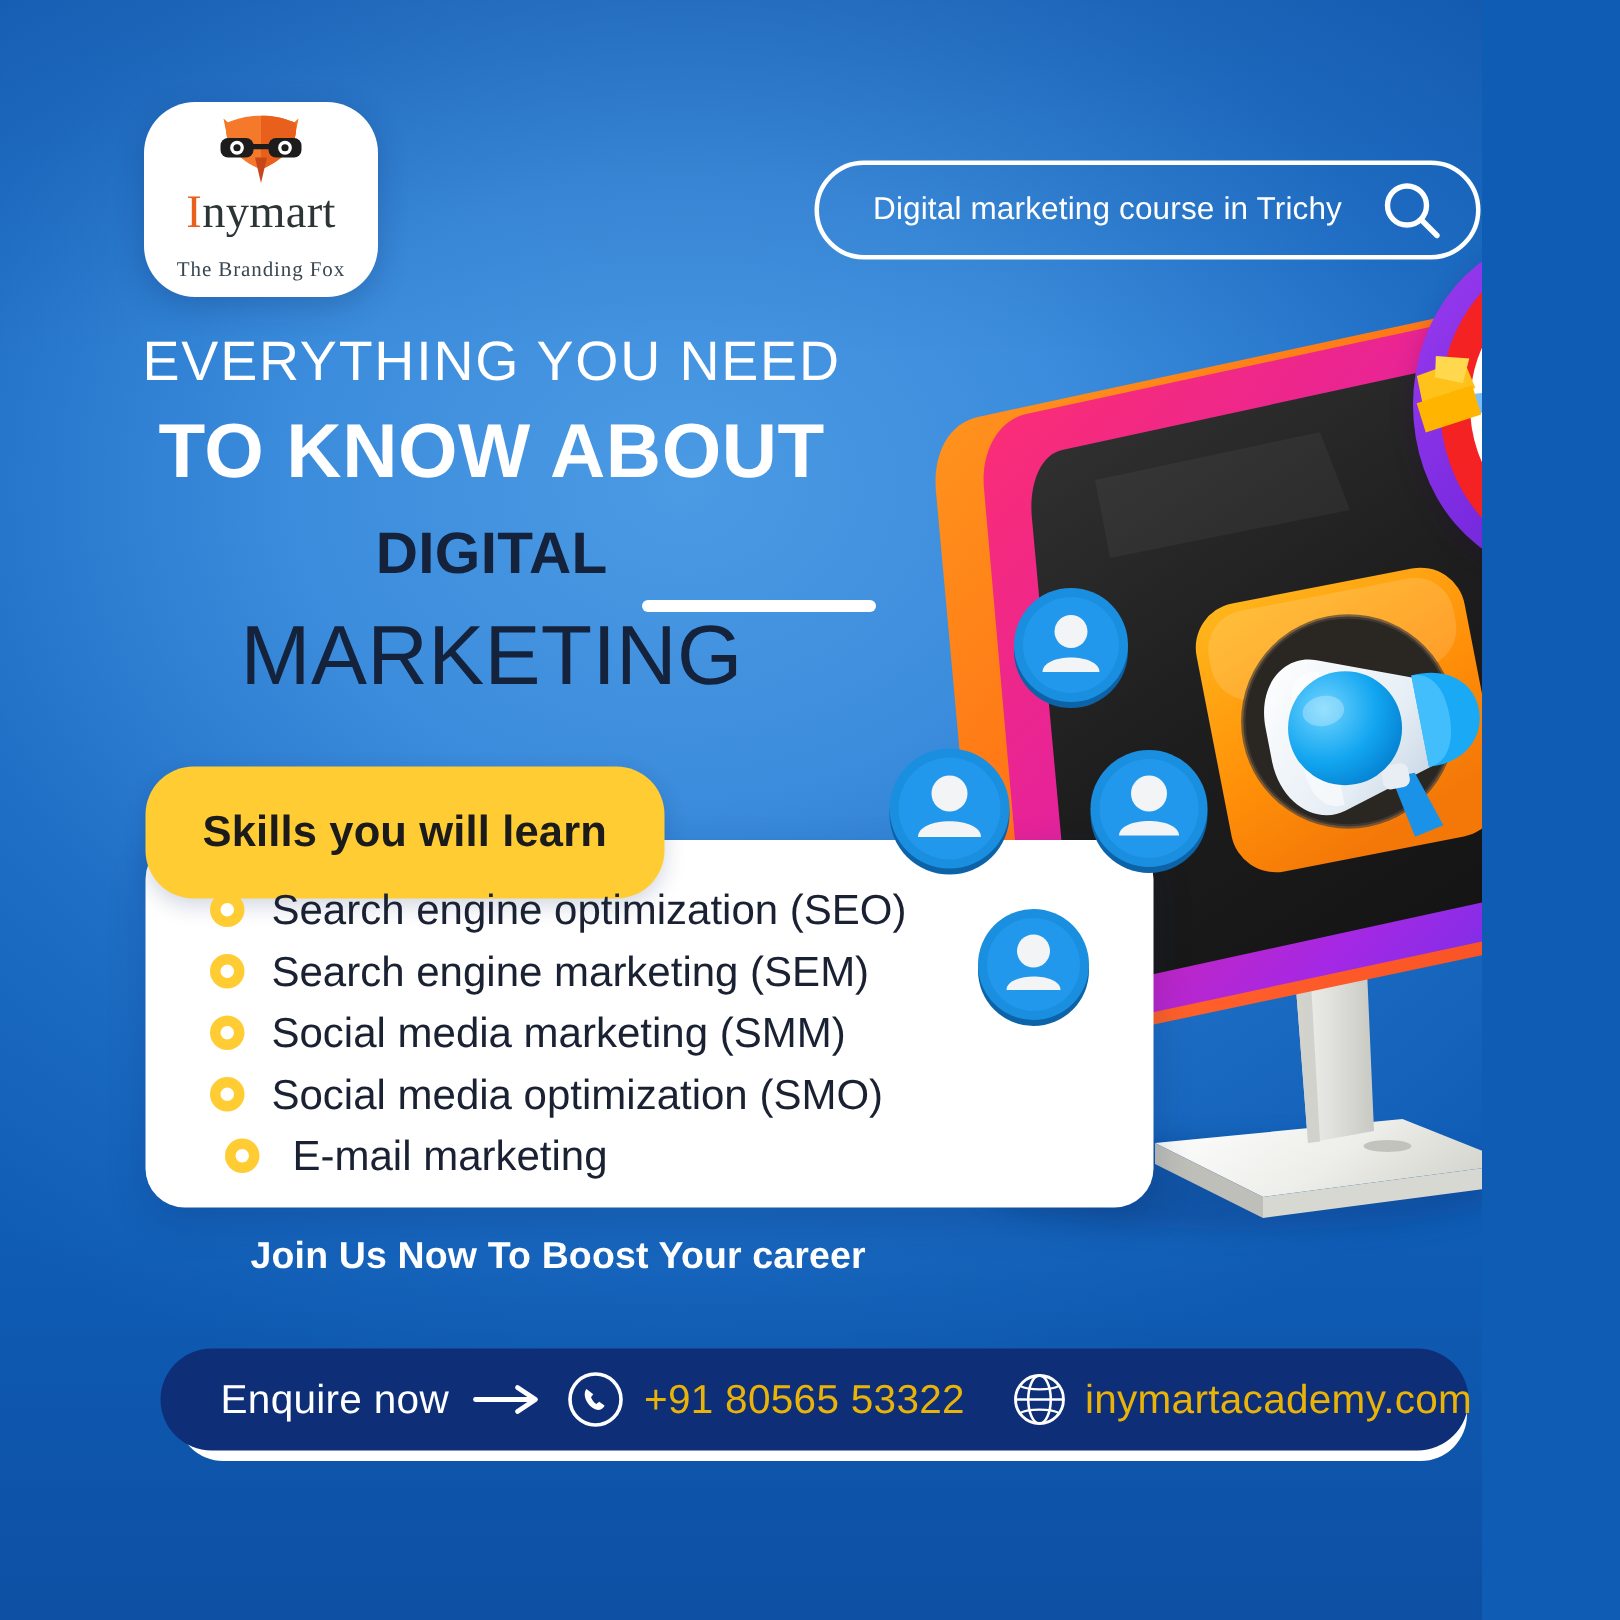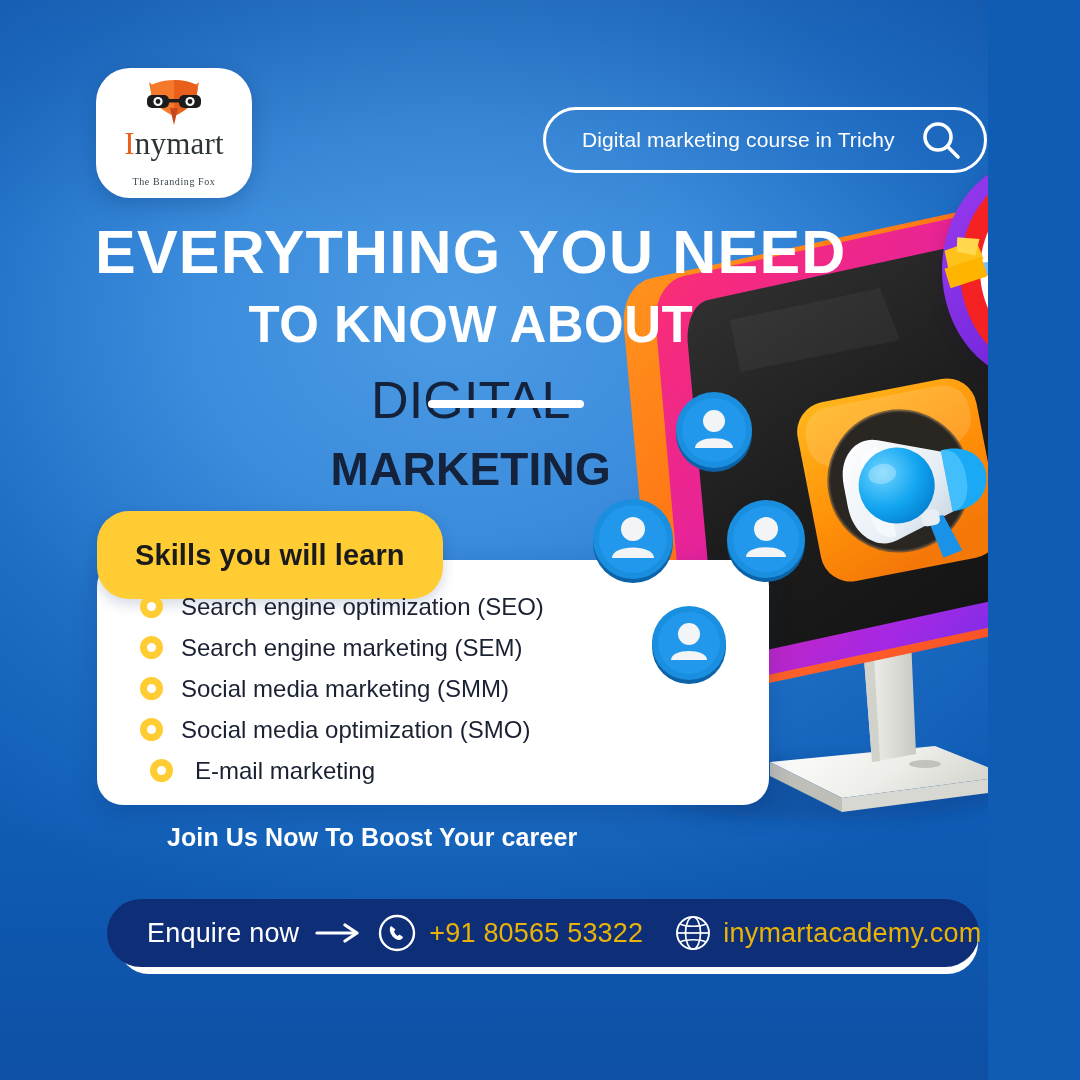--- a/index.html
+++ b/index.html
@@ -24,57 +24,57 @@
   .logo-card{
     position:absolute;left:96px;top:68px;width:156px;height:130px;
     background:#fff;border-radius:34px;
     box-shadow:0 6px 20px rgba(3,32,80,.22);
     display:flex;flex-direction:column;align-items:center;justify-content:center;
     z-index:6;
   }
   .fox{width:66px;height:46px;margin-bottom:2px;}
   .logo-word{font-family:"Liberation Serif", serif;font-size:31px;line-height:1;letter-spacing:.2px;color:#2d3436;font-weight:400;}
   .logo-word .i{color:#e8601c;}
-  .logo-tag{font-family:"Liberation Serif", serif;font-size:10px;letter-spacing:.6px;color:#3b4750;margin-top:17px;}
+  .logo-tag{font-family:"Liberation Serif", serif;font-size:14px;letter-spacing:.6px;color:#3b4750;margin-top:17px;}
 
   
   .searchbar{
     position:absolute;left:543px;top:107px;width:444px;height:66px;
     border:3.5px solid #ffffff;border-radius:34px;
     display:flex;align-items:center;justify-content:space-between;
     padding:0 22px 0 36px;box-sizing:border-box;z-index:6;
   }
   .searchbar .q{color:#ffffff;font-size:21px;letter-spacing:.1px;white-space:nowrap;}
   .mag{flex:none;}
 
   
   .headline{position:absolute;left:95px;top:222px;z-index:6;}
-  .h-l1{font-size:61px;line-height:1;letter-spacing:1.2px;color:#ffffff;font-weight:700;white-space:nowrap;}
+  .h-l1{font-size:37px;line-height:1;letter-spacing:1.2px;color:#ffffff;font-weight:400;white-space:nowrap;}
   .h-l2{font-size:51px;line-height:1;letter-spacing:.4px;color:#ffffff;font-weight:bold;margin-top:16px;white-space:nowrap;}
-  .h-l3{font-size:52px;line-height:1;letter-spacing:.2px;color:#15223c;font-weight:normal;margin-top:24px;white-space:nowrap;}
-  .h-l4{font-size:46px;line-height:1;letter-spacing:.2px;color:#15223c;font-weight:bold;margin-top:20px;white-space:nowrap;}
+  .h-l3{font-size:39px;line-height:1;letter-spacing:.2px;color:#15223c;font-weight:bold;margin-top:24px;white-space:nowrap;}
+  .h-l4{font-size:56px;line-height:1;letter-spacing:.2px;color:#15223c;font-weight:normal;margin-top:20px;white-space:nowrap;}
   .rule{position:absolute;left:428px;top:400px;width:156px;height:8px;background:#fff;border-radius:5px;z-index:6;}
 
   
   .skills-card{
     position:absolute;left:97px;top:560px;width:672px;height:245px;
     background:#ffffff;border-radius:26px;z-index:4;
     box-shadow:0 10px 26px rgba(4,36,92,.20);
   }
   .skills-pill{
     position:absolute;left:97px;top:511px;height:64px;padding:12px 38px;
     background:#ffcd33;border-radius:32px;display:flex;align-items:center;z-index:5;
     box-shadow:0 5px 14px rgba(4,36,92,.18);
   }
   .skills-pill span{font-size:29px;font-weight:bold;color:#1b1b1b;letter-spacing:.1px;white-space:nowrap;}
   .skills-list{position:absolute;left:140px;top:586px;z-index:5;}
   .skill-row{display:flex;align-items:center;height:41px;}
   .bullet{flex:none;width:23px;height:23px;border-radius:50%;border:7px solid #ffcd33;background:#ffffff;box-sizing:border-box;margin-right:18px;}
   .skill-row.indent .bullet{margin-left:10px;margin-right:22px;}
-  .skill-text{font-size:24px;color:#1a2133;letter-spacing:0;white-space:nowrap;}
+  .skill-text{font-size:28px;color:#1a2133;letter-spacing:0;white-space:nowrap;}
 
   
   .join{position:absolute;left:143px;top:823px;font-size:25px;font-weight:bold;color:#ffffff;letter-spacing:.1px;z-index:6;white-space:nowrap;margin-left:24px;}
 
   
   .contact-shadow{
     position:absolute;left:118px;top:912px;width:860px;height:62px;
     background:#ffffff;border-radius:33px;z-index:5;
   }
   .contact{

